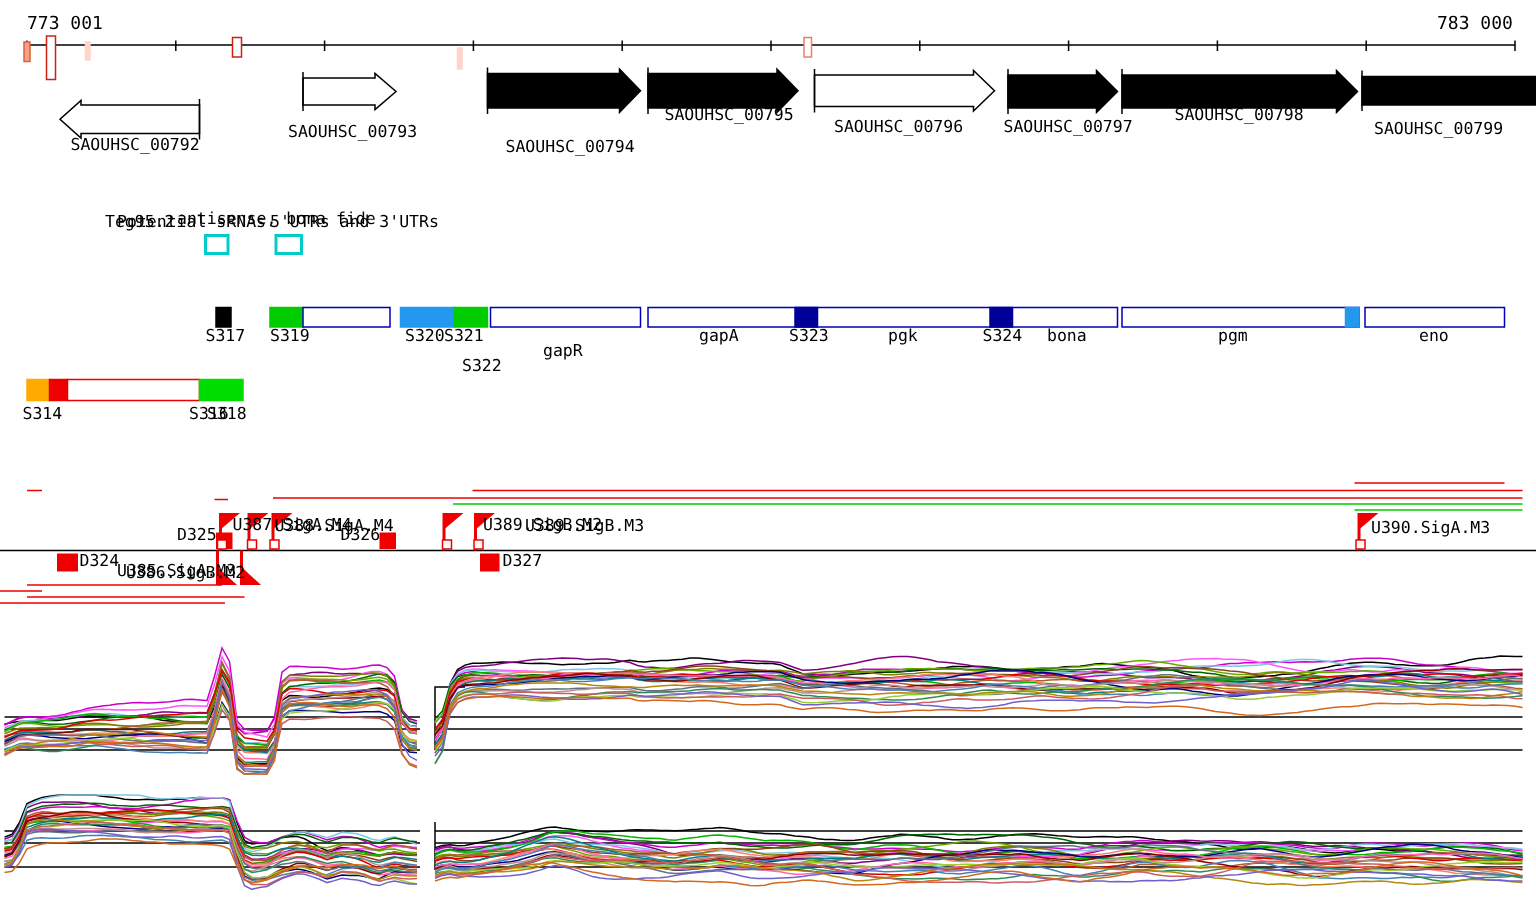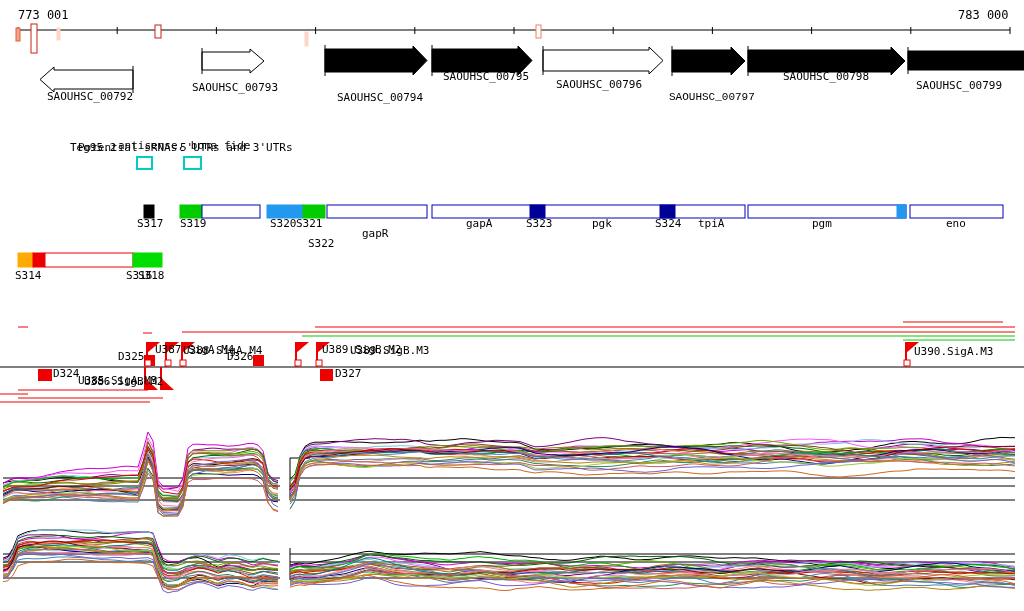--- a/index.html
+++ b/index.html
@@ -226,38 +226,38 @@
     </svg>
 
 <div id="labels">
   <div class="rlab" style="left:18px;top:9px;">773 001</div>
   <div class="rlab" style="left:958px;top:9px;">783 000</div>
 <div class="lab" style="left: 47px; top: 91px;">SAOUHSC_00792</div>
       <div class="lab" style="left: 192px; top: 82px;">SAOUHSC_00793</div>
       <div class="lab" style="left: 337px; top: 92px;">SAOUHSC_00794</div>
       <div class="lab" style="left: 443px; top: 71px;">SAOUHSC_00795</div>
       <div class="lab" style="left: 556px; top: 79px;">SAOUHSC_00796</div>
-      <div class="lab" style="left: 669px; top: 91px; font-family: Liberation Mono, monospace;">SAOUHSC_00797</div>
+      <div class="lab" style="left: 669px; top: 79px;">SAOUHSC_00797</div>
       <div class="lab" style="left: 783px; top: 71px;">SAOUHSC_00798</div>
       <div class="lab" style="left: 916px; top: 80px;">SAOUHSC_00799</div>
       <div class="lab" style="left: 70px; top: 142px;">Teg95.2</div>
       <div class="lab" style="left: 78px; top: 142px;">Potential sRNAs</div>
       <div class="lab" style="left: 118px; top: 140px;">antisense, bona fide</div>
       <div class="lab" style="left: 180px; top: 142px;">5'UTRs and 3'UTRs</div>
       <div class="lab" style="left: 137px; top: 218px;">S317</div>
       <div class="lab" style="left: 180px; top: 218px;">S319</div>
       <div class="lab" style="left: 270px; top: 218px;">S320</div>
       <div class="lab" style="left: 296px; top: 218px;">S321</div>
       <div class="lab" style="left: 308px; top: 218px; margin-top: 20px;">S322</div>
       <div class="lab" style="left: 362px; top: 218px; margin-top: 10px;">gapR</div>
       <div class="lab" style="left: 466px; top: 218px;">gapA</div>
       <div class="lab" style="left: 526px; top: 218px;">S323</div>
       <div class="lab" style="left: 592px; top: 218px;">pgk</div>
       <div class="lab" style="left: 655px; top: 218px;">S324</div>
-      <div class="lab" style="left: 698px; top: 218px;">tpiA</div>
+      <div class="lab" style="left: 698px; top: 218px;">bona</div>
       <div class="lab" style="left: 812px; top: 218px;">pgm</div>
       <div class="lab" style="left: 946px; top: 218px;">eno</div>
       <div class="lab" style="left: 15px; top: 270px;">S314</div>
       <div class="lab" style="left: 126px; top: 270px;">S316</div>
       <div class="lab" style="left: 138px; top: 270px;">S318</div>
       <div class="lab" style="left: 53px; top: 368px;">D324</div>
       <div class="lab" style="left: 118px; top: 351px;">D325</div>
       <div class="lab" style="left: 227px; top: 351px;">D326</div>
       <div class="lab" style="left: 335px; top: 368px;">D327</div>
       <div class="lab" style="left: 78px; top: 375px;">U385.SigA.M3</div>

